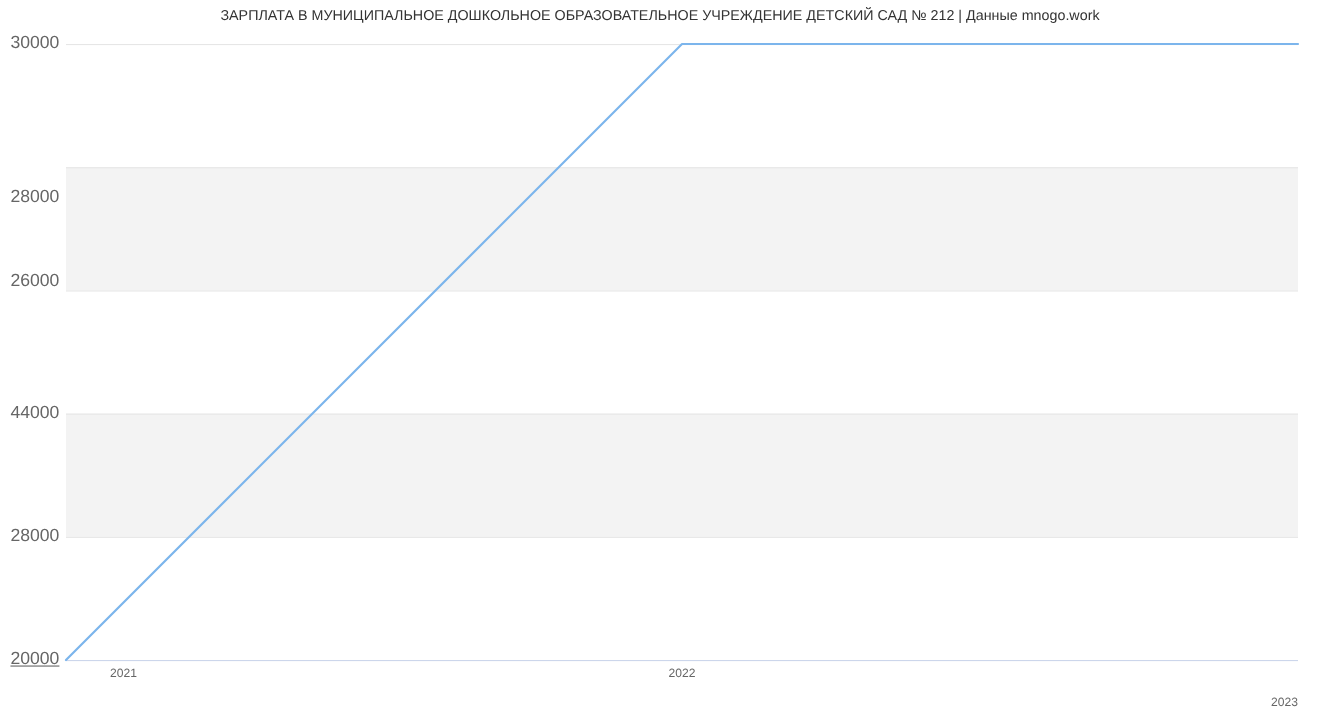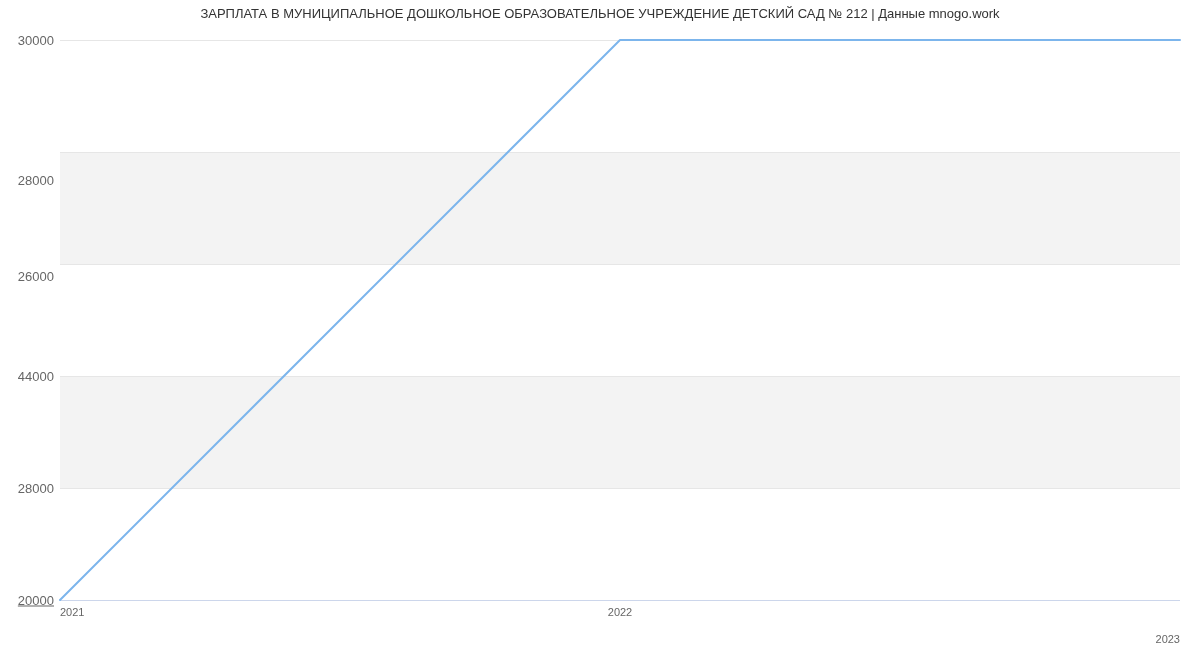--- a/index.html
+++ b/index.html
@@ -45,37 +45,38 @@
     left: 0;
     width: 1120px;
     height: 1px;
     background: #e6e6e6;
   }
   .y-tick {
     position: absolute;
     right: 1146px; 
     width: 50px;
     text-align: right;
-    font-size: 13px;
+    font-size: 16px;
     color: #666;
     transform: translateY(-50%);
   }
   .x-tick {
     position: absolute;
     top: 606px; 
     font-size: 11px;
     color: #666;
     transform: translateX(-50%);
   }
   .x-tick.right {
     transform: translateX(-100%);
     margin-top: 27px;
   }
   .x-tick.left {
     transform: translateX(0);
+    margin-left: 40px;
   }
   svg.series {
     position: absolute;
     left: 0;
     top: 0;
     width: 1120px;
     height: 560px;
     overflow: visible;
   }
   .line-path {
@@ -104,21 +105,21 @@
     <div class="gridline" style="top:336px;"></div>
     <div class="gridline" style="top:448px;"></div>
 
     <svg class="series" viewBox="0 0 1120 560" preserveAspectRatio="none">
       <path id="series-path" class="line-path" d="M0.0 560.0 L560.0 0.0 L1120.0 0.0" stroke="#7cb5ec"></path>
     </svg>
   </div>
 
   <div class="y-tick" style="top:40px;">30000</div>
   <div class="y-tick" style="top:152px;margin-top:28px;">28000</div>
-  <div class="y-tick" style="top:276px;">26000</div>
+  <div class="y-tick" style="top:256px;">26000</div>
   <div class="y-tick" style="top:376px;">44000</div>
   <div class="y-tick" style="top:488px;">28000</div>
   <div class="y-tick" style="top:600px;text-decoration:underline;">20000</div>
 
   <div class="x-tick left" style="left:60px;">2021</div>
   <div class="x-tick" style="left:620px;text-align:right;">2022</div>
   <div class="x-tick right" style="left:1180px;">2023</div>
 
 </div>
 

